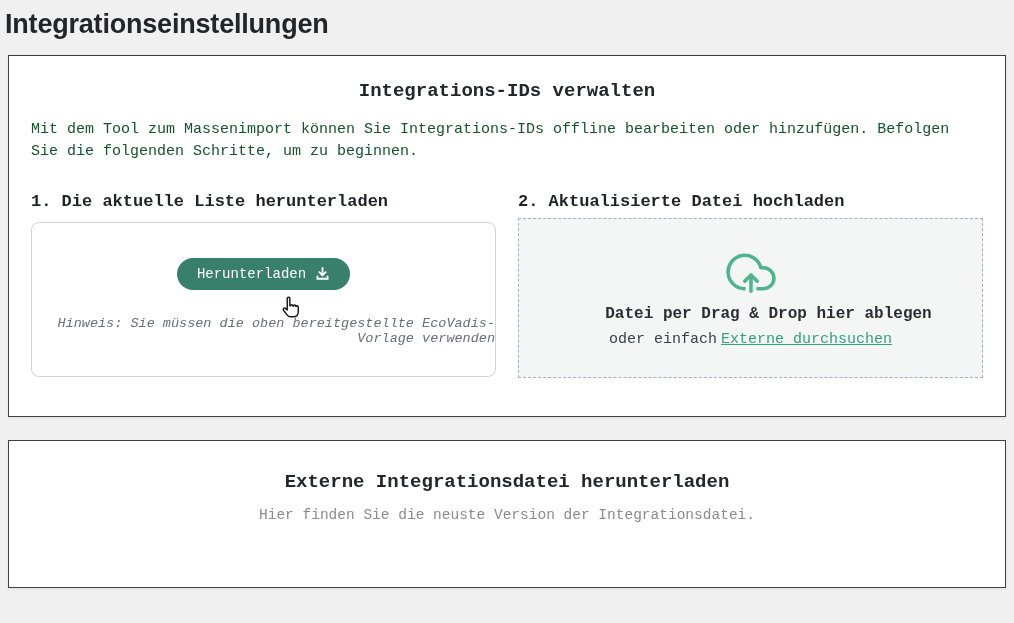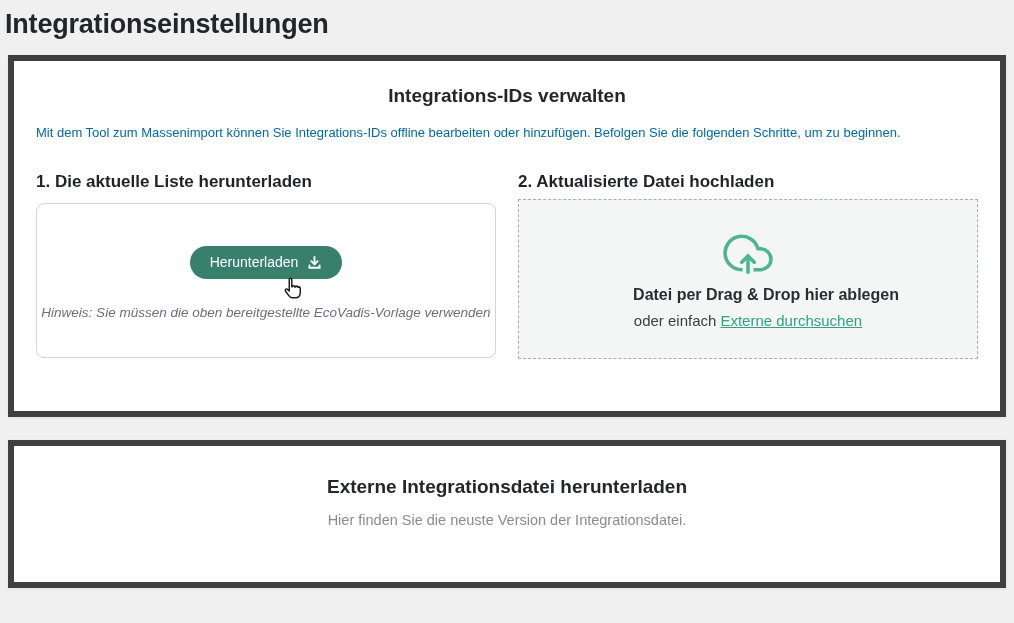--- a/index.html
+++ b/index.html
@@ -11,38 +11,39 @@
   }
   .page-title {
     font-size: 27px;
     font-weight: 700;
     color: #21262b;
     padding: 9px 12px 0 5px;
     letter-spacing: -0.2px;
   }
   .card {
     background: #ffffff;
-    border: 6px solid #404040;
+    border: 1px solid #404040;
     box-shadow: 0 1px 3px rgba(0,0,0,0.07);
     margin: 16px 8px;
+    font-family: Liberation Mono, monospace;
   }
   .card-1 { margin-top: 15px; height: 362px; padding: 16px 22px 0 22px; }
   .card-2 { margin-top: 23px; height: 148px; padding: 30px 22px 0 22px; text-align: center; }
   .card-heading {
     text-align: center;
     font-size: 19px;
     font-weight: 700;
     color: #23272b;
     margin-top: 8px;
   }
   .card-description {
     margin-top: 17px;
-    font-size: 13px;
+    font-size: 15px;
     line-height: 1.45;
-    color: #0369a1;
+    color: #14532d;
     max-width: 945px;
   }
   .columns {
     display: flex;
     gap: 22px;
     margin-top: 29px;
   }
   .column { flex: 1 1 0; }
   .step-heading {
     font-size: 17px;

